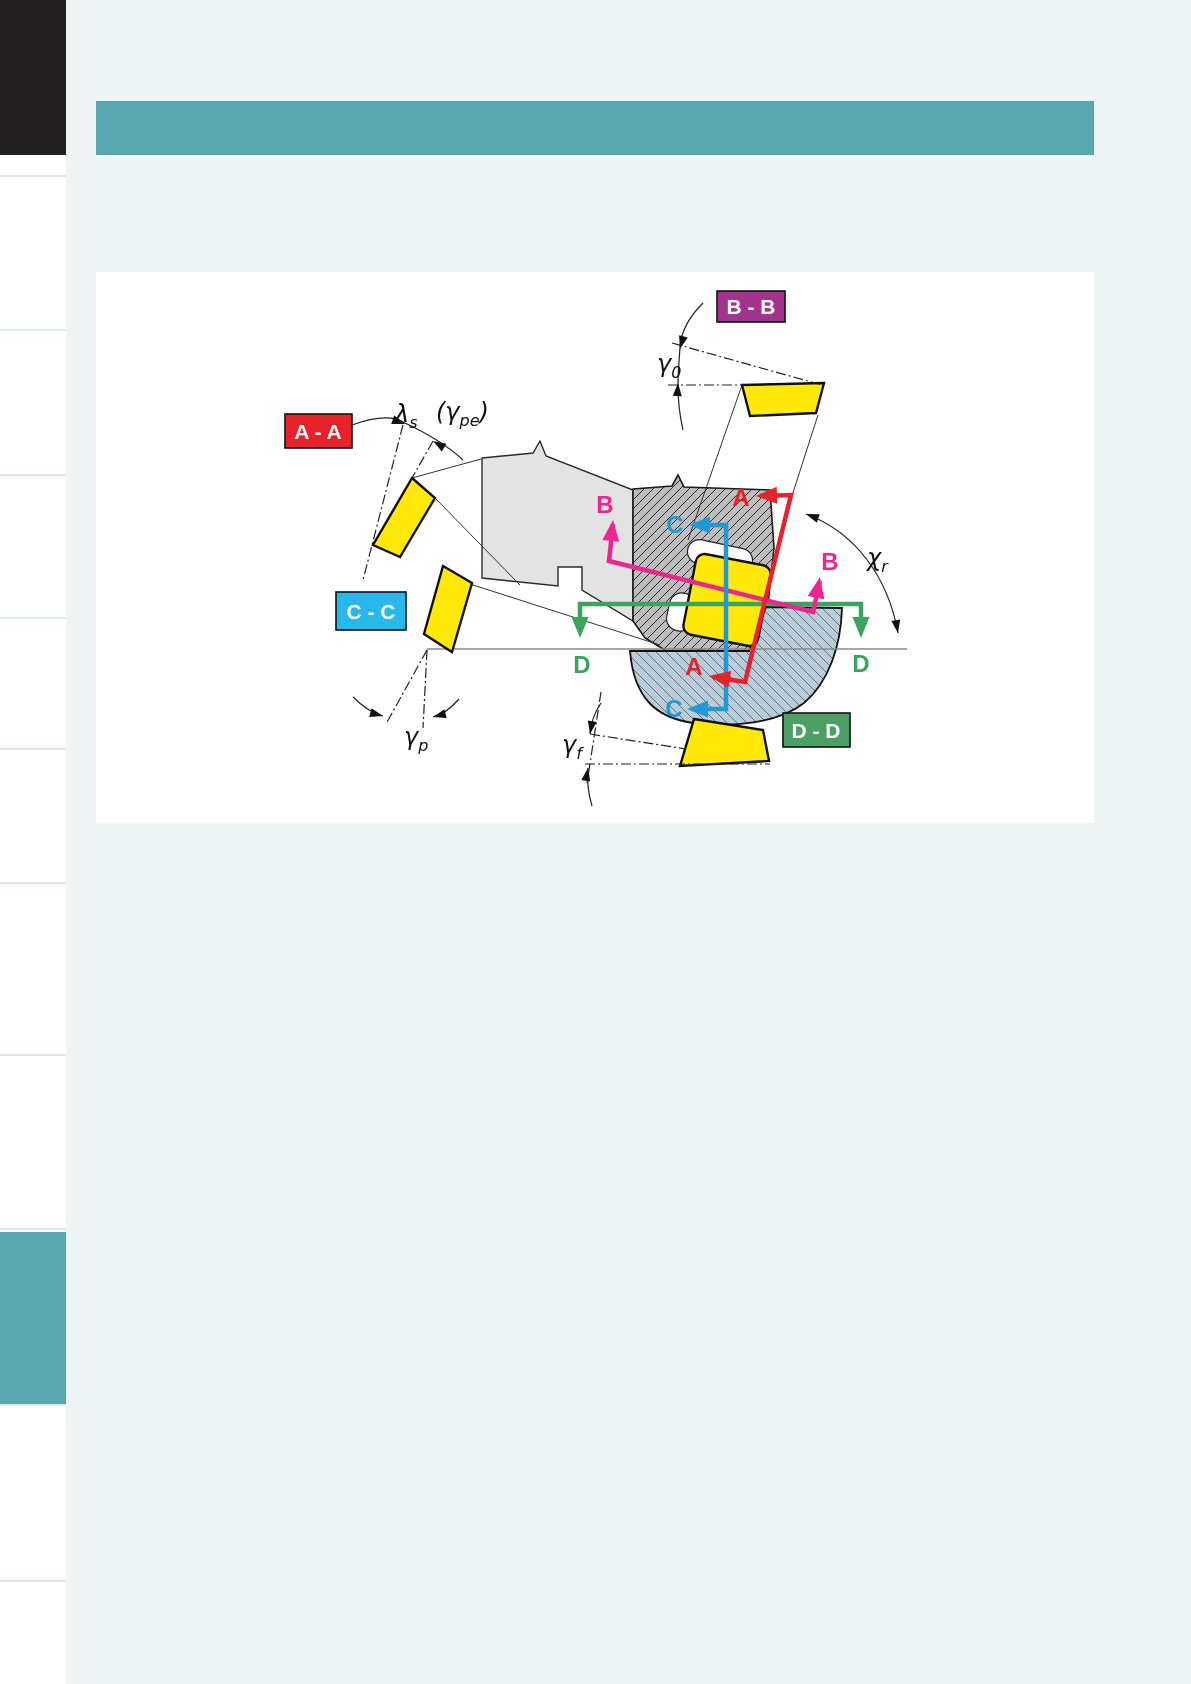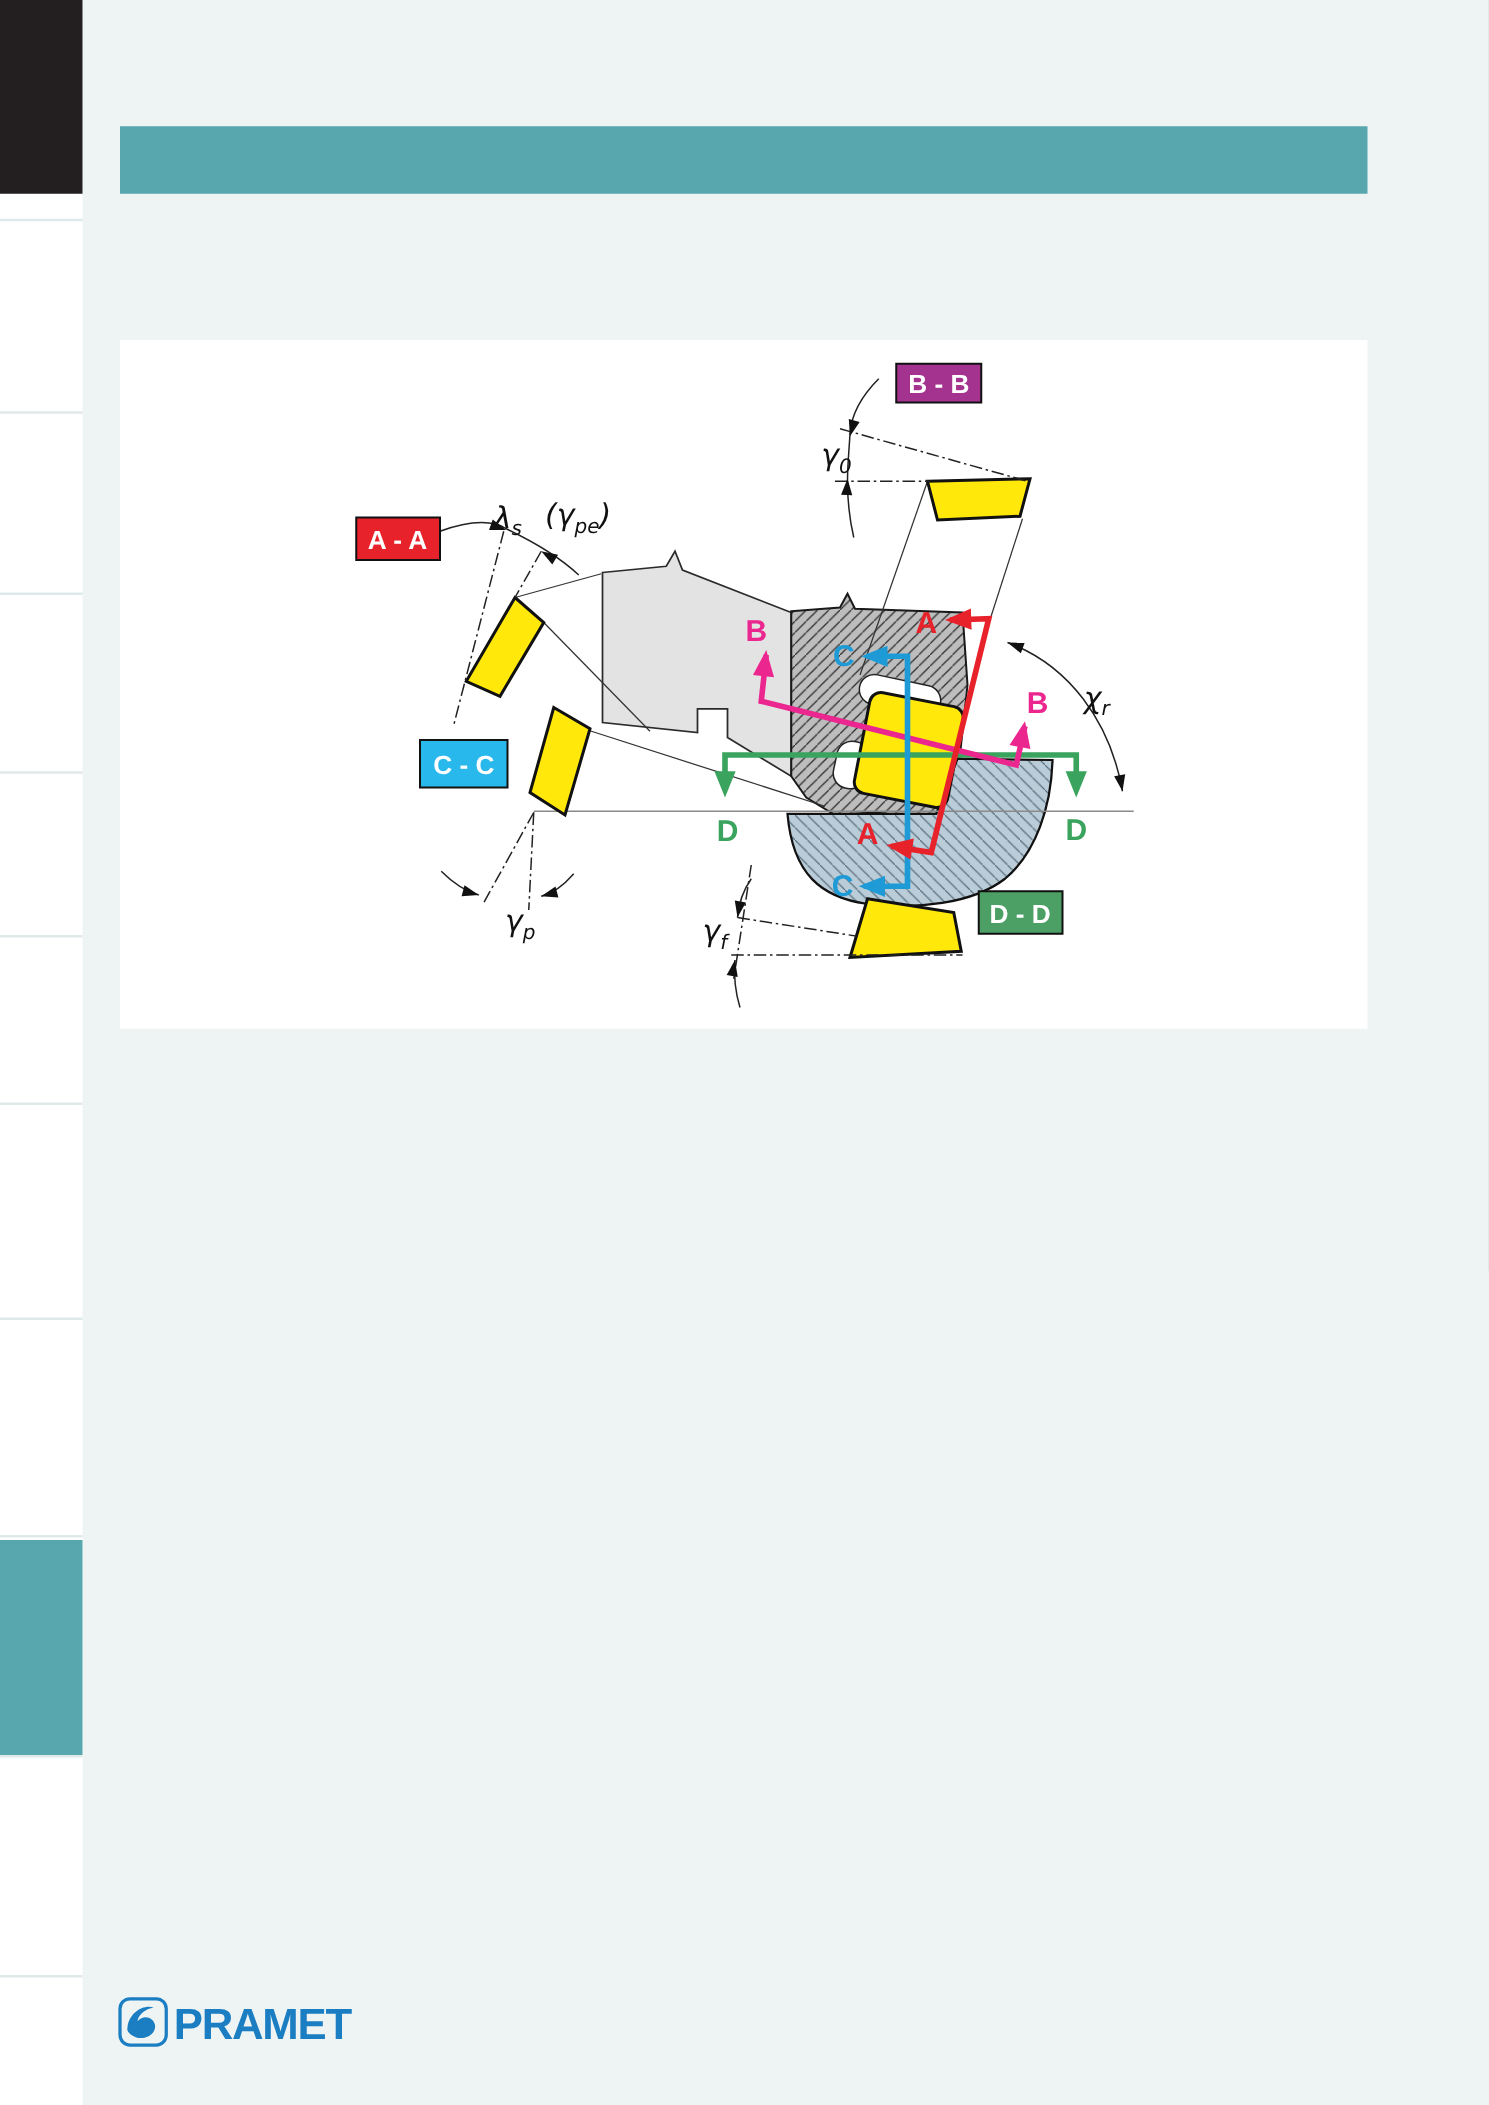--- a/index.html
+++ b/index.html
@@ -165,21 +165,14 @@
           <text x="275" y="347" fill="#fff">C - C</text>
         </g>
         <g>
           <rect x="687" y="441" width="67" height="34" stroke="#111" stroke-width="1.6" fill="#4ca065"></rect>
           <text x="720" y="466" fill="#fff">D - D</text>
         </g>
       </g>
     </svg>
   </div>
 
-  <div id="logo" class="abs">
-    <svg width="230" height="48" viewBox="0 0 230 48">
-      <rect x="3" y="5" width="37" height="37" rx="8" fill="none" stroke-width="2.6" stroke="#1b7ec3"></rect>
-      <path d="M9,28 C10,16 22,9 30,12 C24,13 18,17 17,23 C22,17 30,20 31,26 C32,33 24,38 16,36 C11,34 8,31 9,28 Z" fill="#1b7ec3"></path>
-      <text x="46" y="37" font-family="Liberation Sans, sans-serif" font-weight="bold" font-size="35" letter-spacing="-1" fill="#1b7ec3">PRAMET</text>
-    </svg>
-  </div>
 
 </div>
 
 </body></html>

